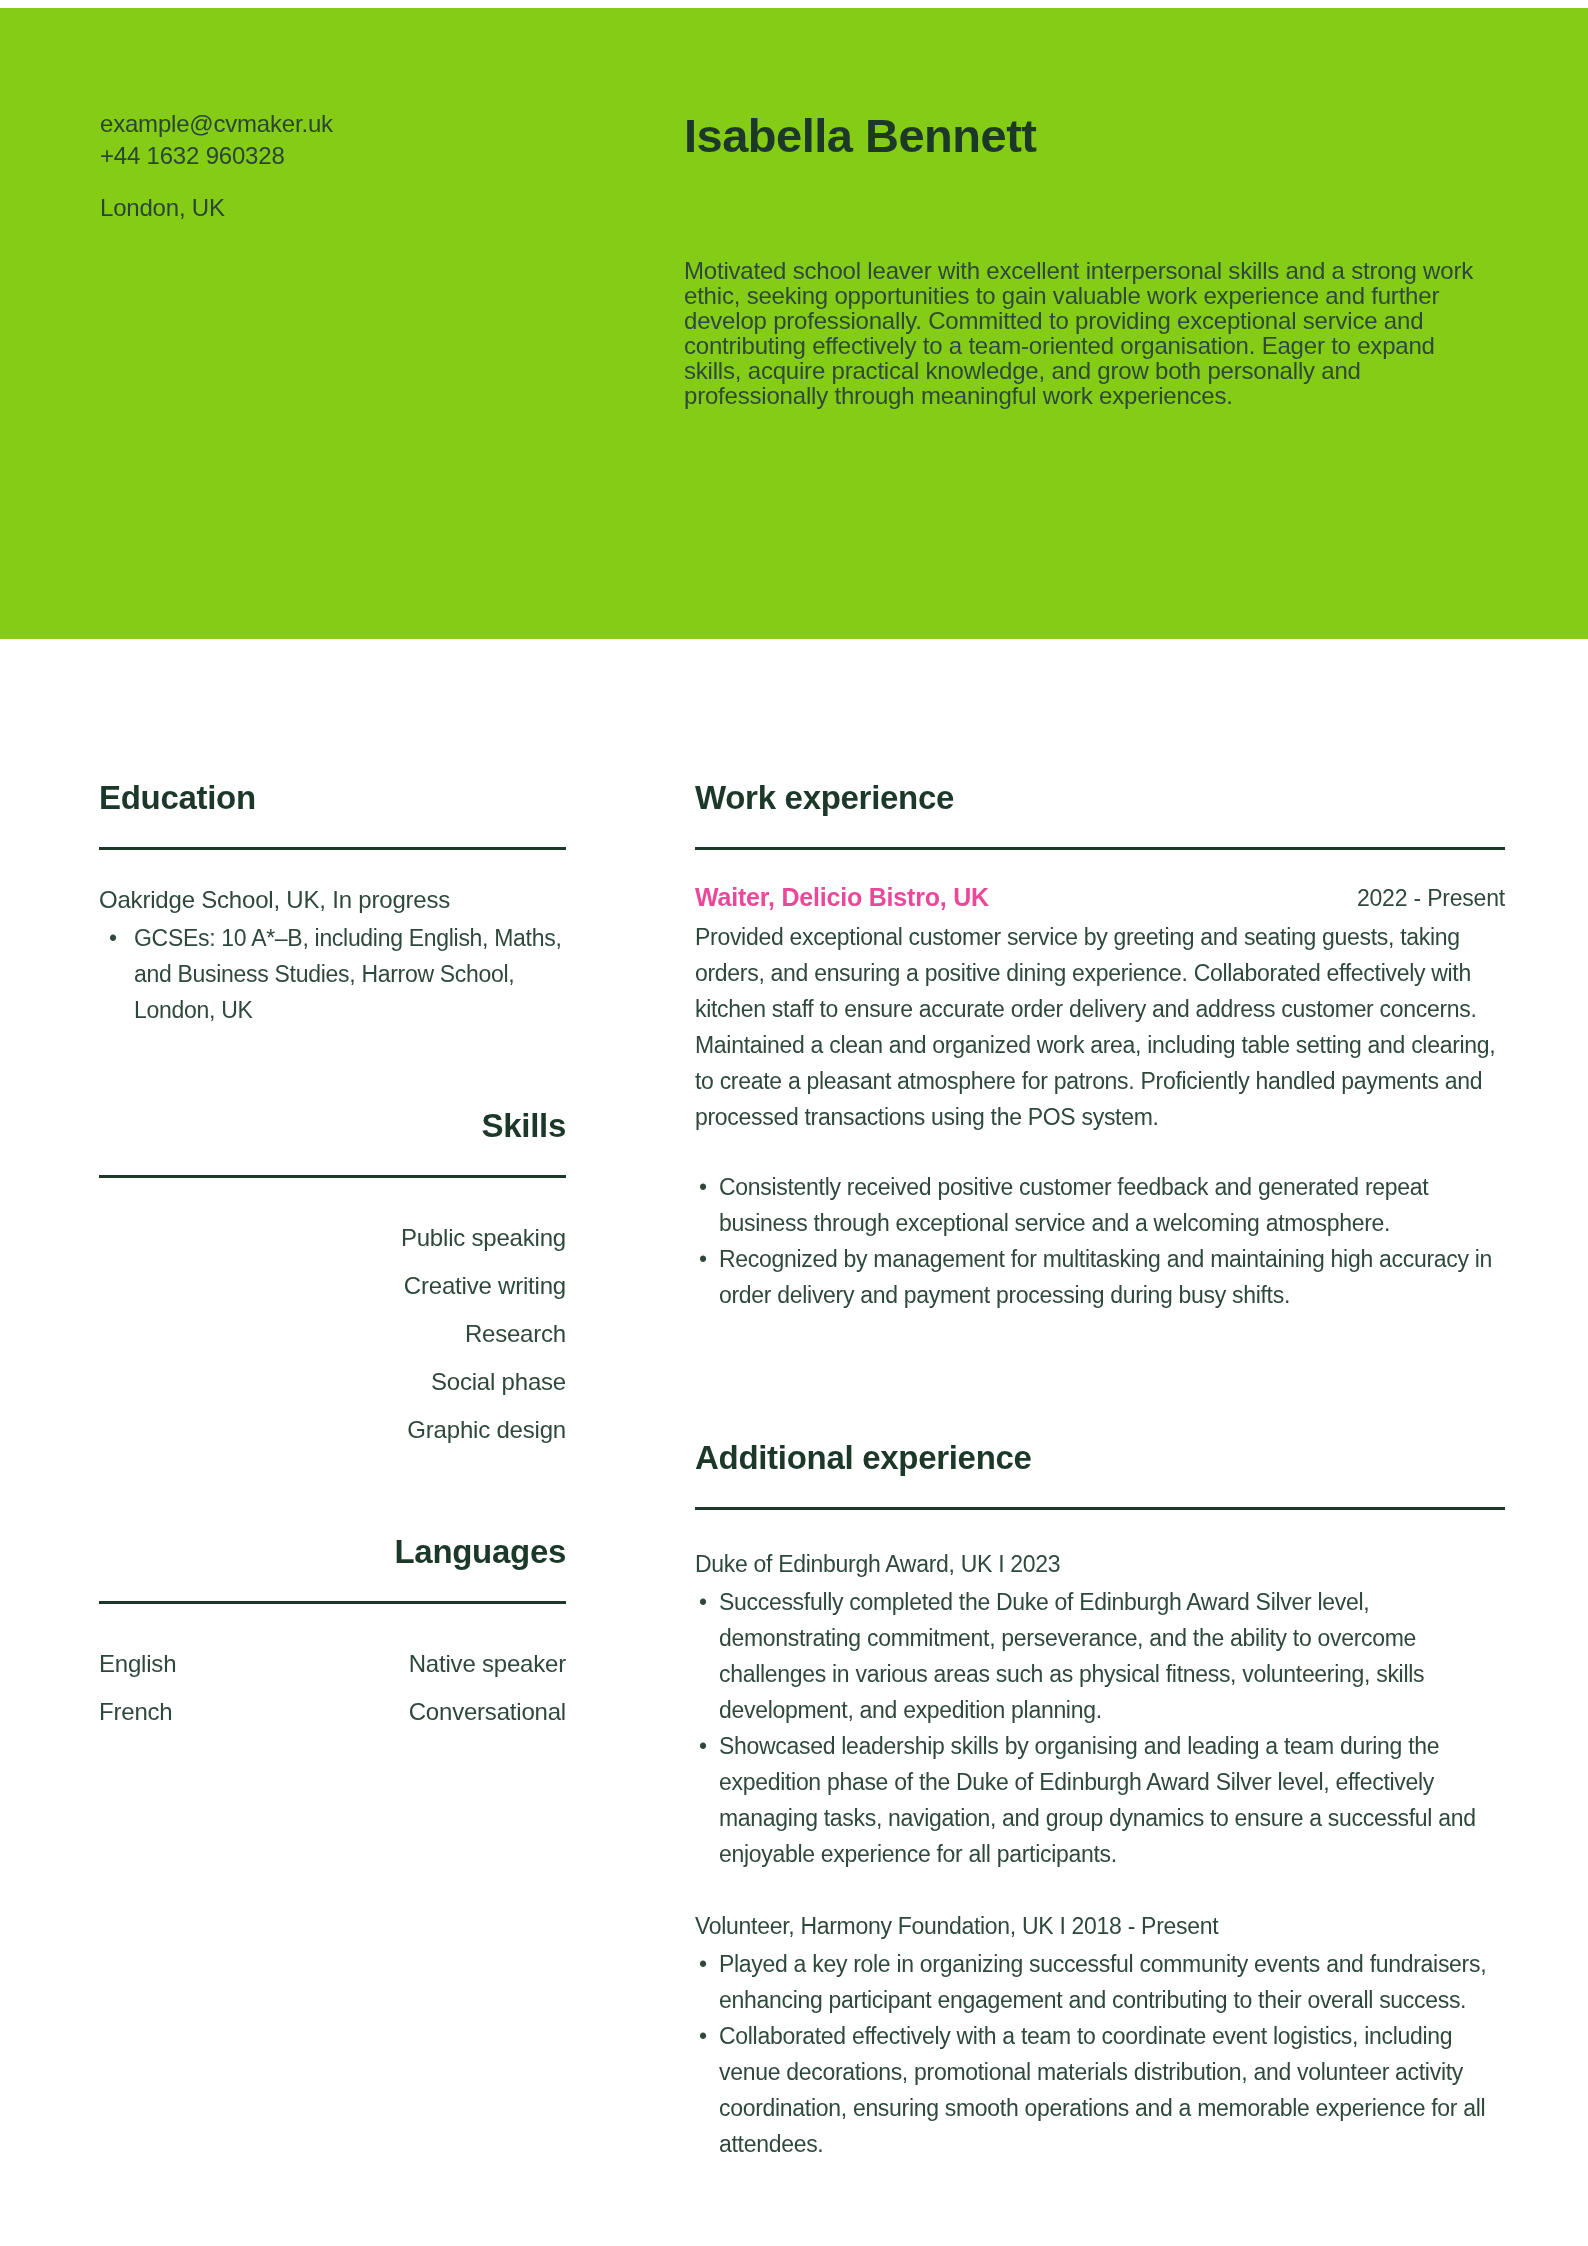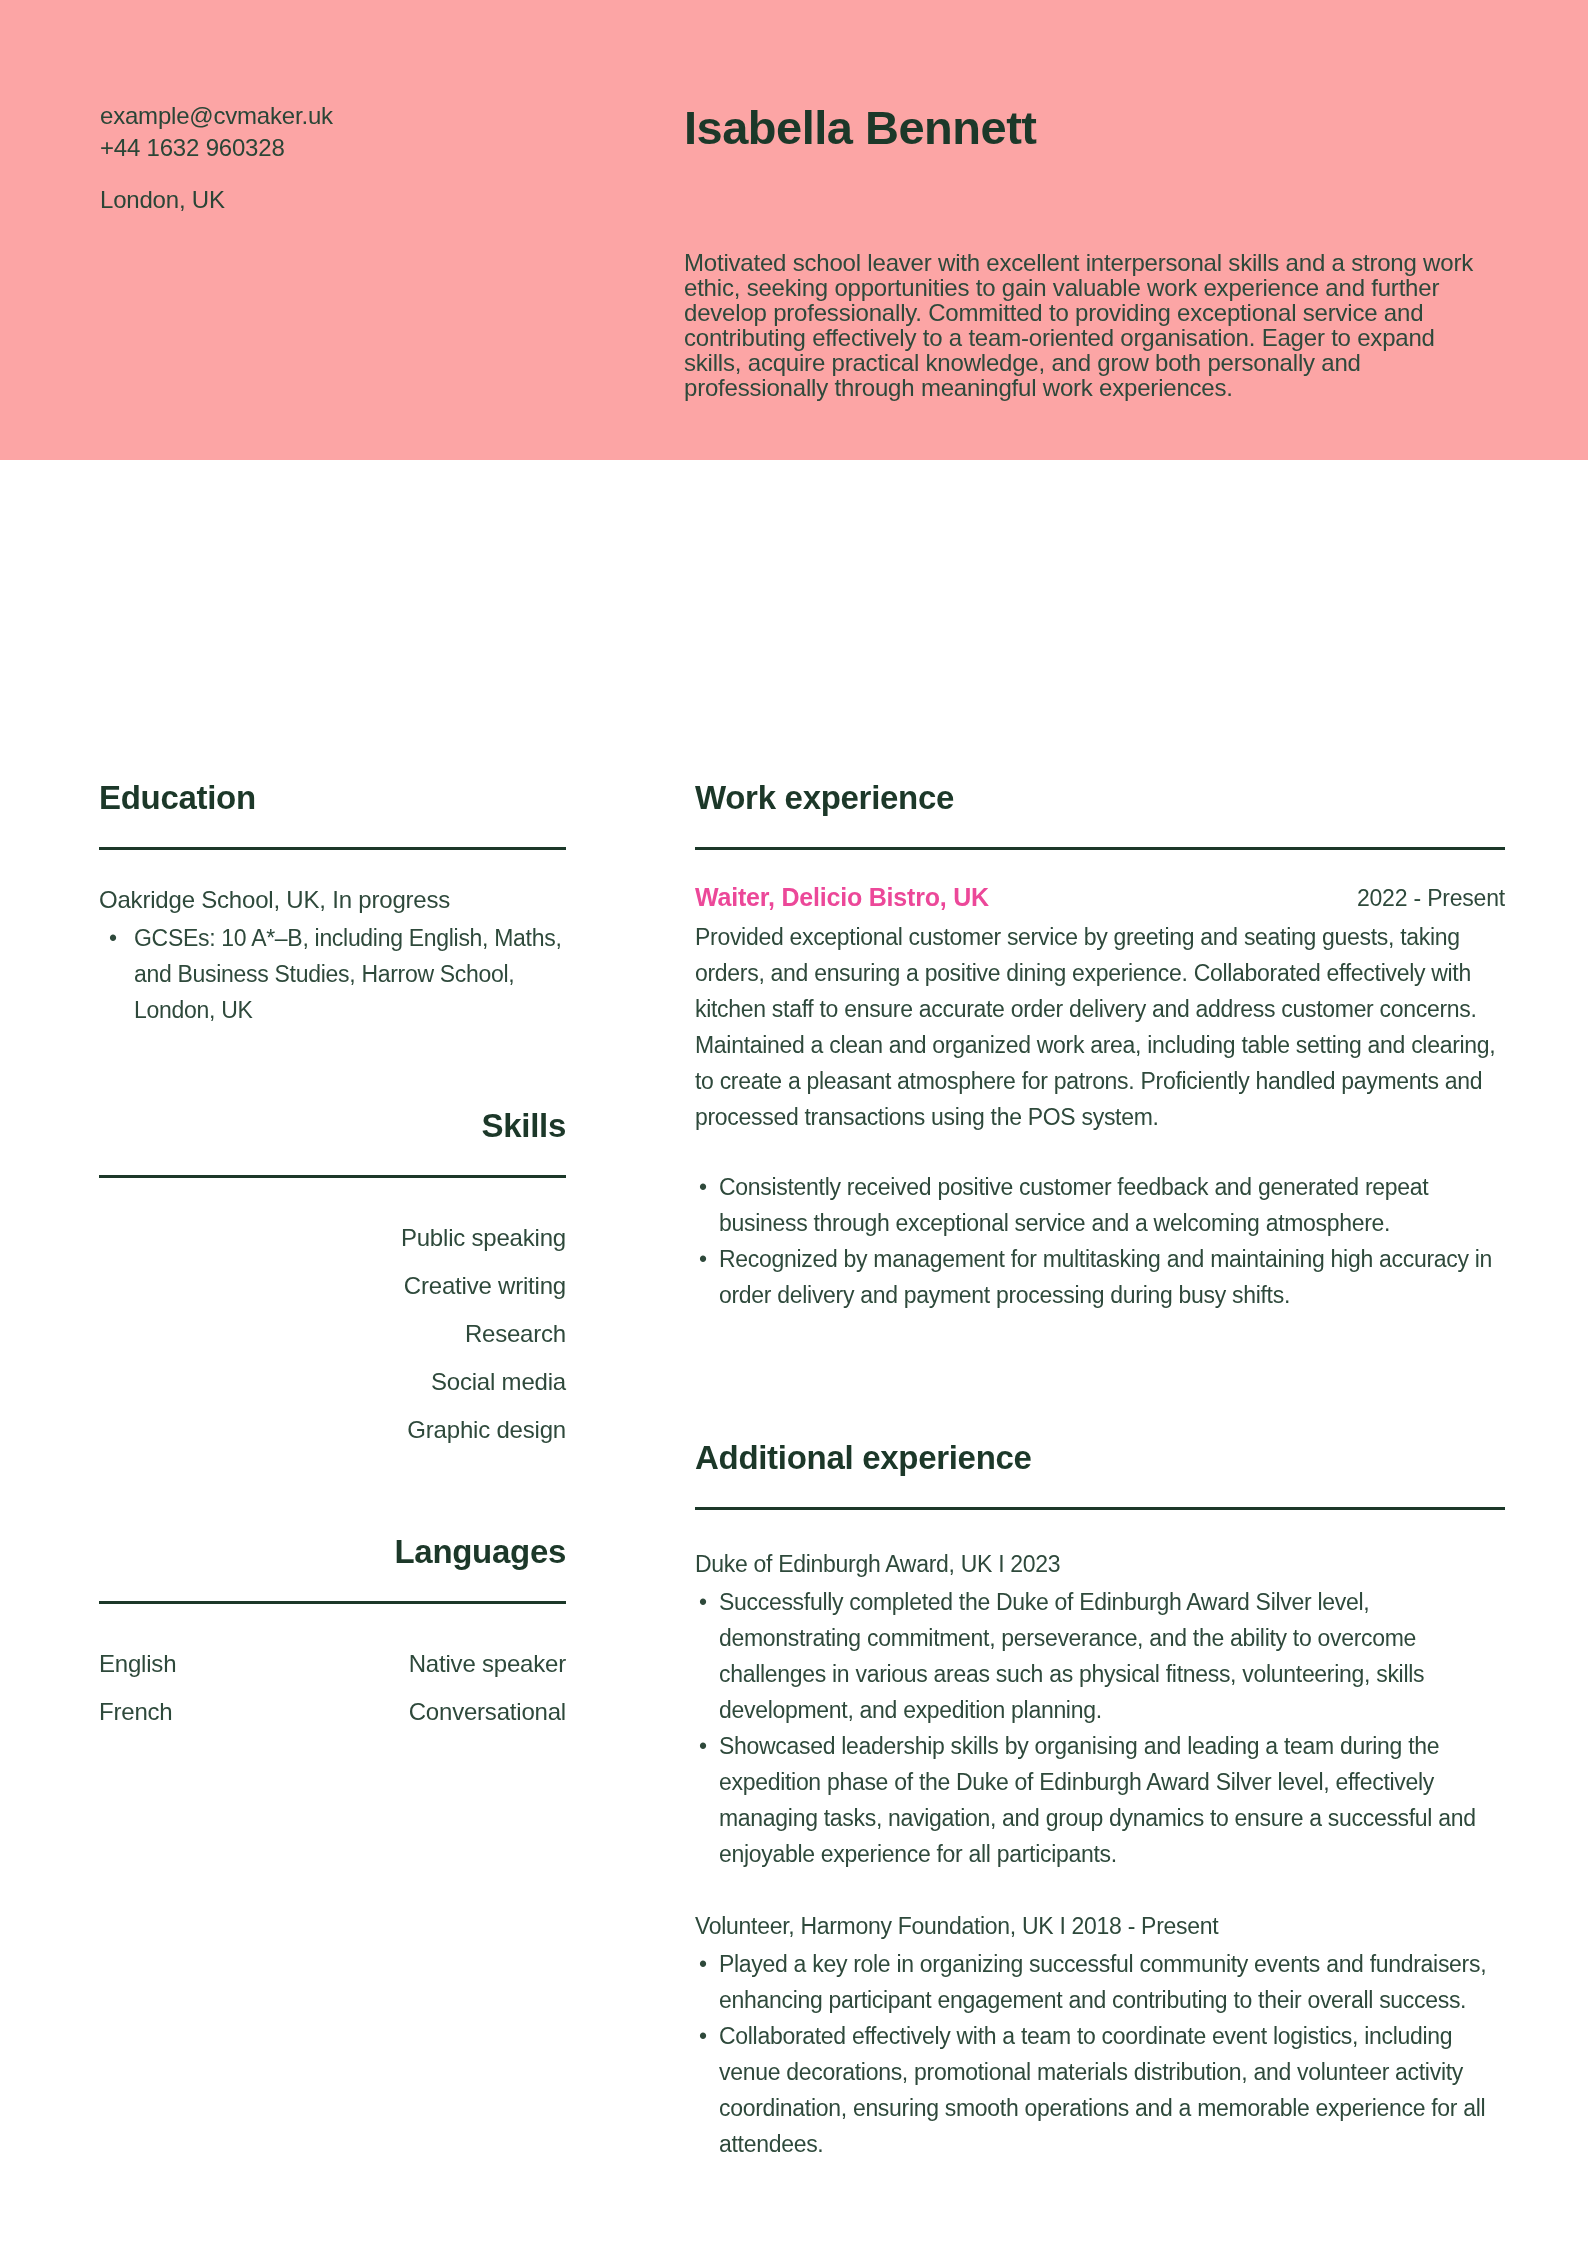--- a/index.html
+++ b/index.html
@@ -10,23 +10,23 @@
     height: 2246px;
     background: #ffffff;
     font-family: "Liberation Sans", sans-serif;
     color: #2e493b;
     overflow: hidden;
   }
 
   
   .hero {
     position: absolute;
-    left: 0; top: 0;
-    width: 1588px; height: 460px;
-    background: #fca5a5;
+    left: 0; top: 8px;
+    width: 1588px; height: 631px;
+    background: #84cc16;
   }
   .contact {
     position: absolute;
     left: 100px; top: 100px;
     font-size: 24px;
     line-height: 32px;
     color: #2a4536;
     letter-spacing: -0.2px;
   }
   .contact .location { margin-top: 20px; }
@@ -192,21 +192,21 @@
       </ul>
     </section>
 
     <section class="section-gap">
       <h2 class="section-title">Skills</h2>
       <div class="rule"></div>
       <div class="skill-list">
         <div class="skill-item">Public speaking</div>
         <div class="skill-item">Creative writing</div>
         <div class="skill-item">Research</div>
-        <div class="skill-item">Social media</div>
+        <div class="skill-item">Social phase</div>
         <div class="skill-item">Graphic design</div>
       </div>
     </section>
 
     <section class="section-gap">
       <h2 class="section-title">Languages</h2>
       <div class="rule"></div>
       <div class="language-list">
         <div class="language-row">
           <span>English</span>

